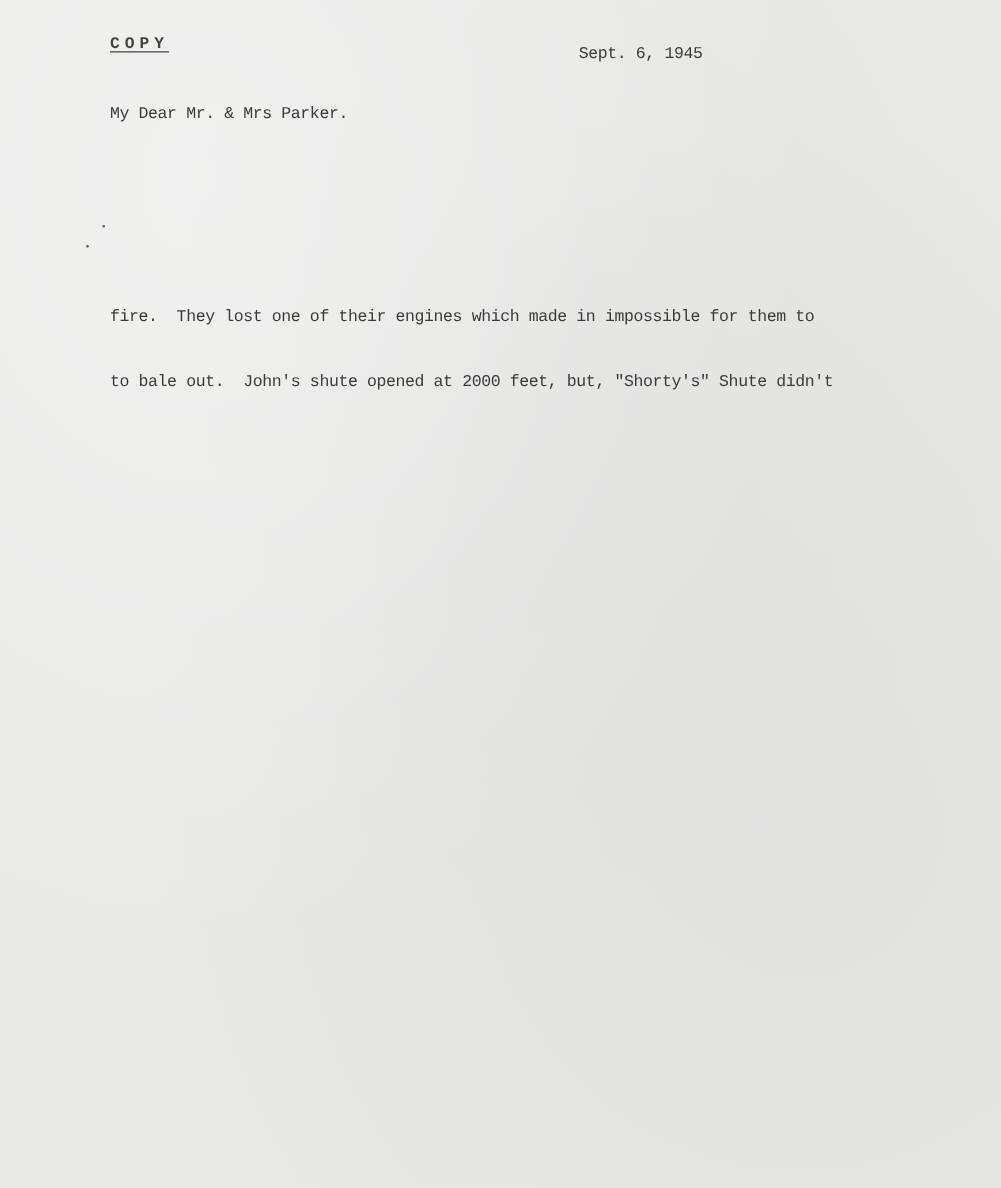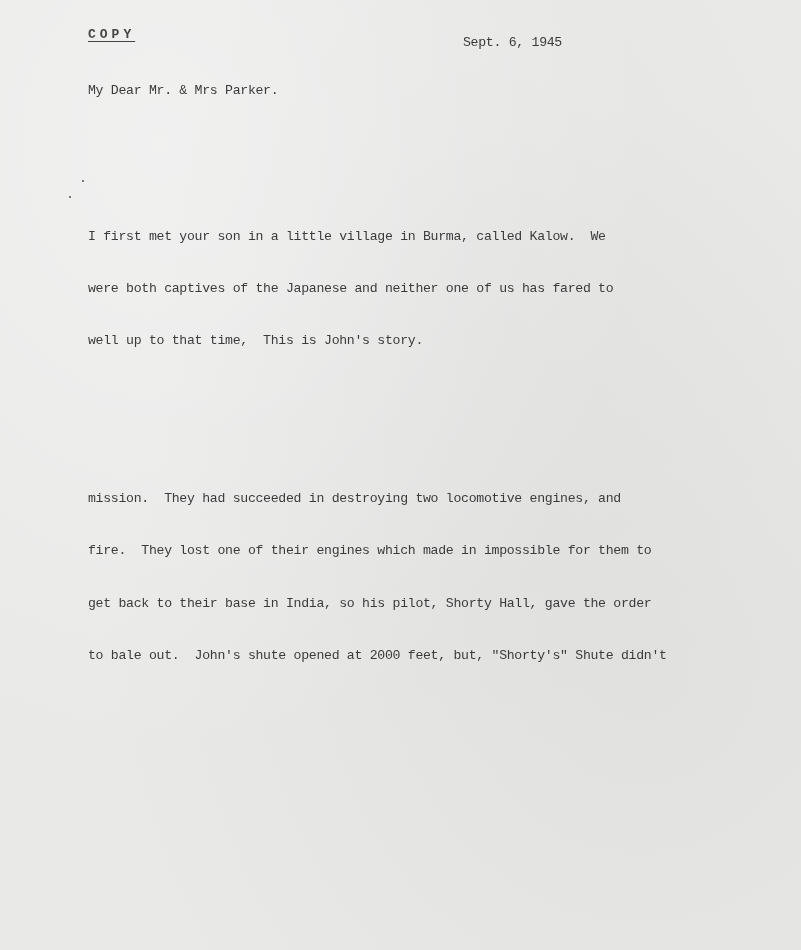--- a/index.html
+++ b/index.html
@@ -81,30 +81,23 @@
   <div class="typed date">Sept. 6, 1945</div>
 
   <div class="typed salutation">My Dear Mr. &amp; Mrs Parker.</div>
 
   <span class="margin-dot" style="left:82px; top:180px;"></span>
   <span class="margin-dot" style="left:69px; top:196px;"></span>
 
   <div class="body-block typed">
 
 
-    <div class="para">
-      <span class="line">I first met your son in a little village in Burma, called Kalow.  We</span>
-      <span class="line">were both captives of the Japanese and neither one of us has fared to</span>
-      <span class="line">well up to that time,  This is John's story.</span>
-    </div>
 
     <div class="para">
-      <span class="line">mission.  They had succeeded in destroying two locomotive engines, and</span>
       <span class="line">fire.  They lost one of their engines which made in impossible for them to</span>
-      <span class="line">get back to their base in India, so his pilot, Shorty Hall, gave the order</span>
       <span class="line">to bale out.  John's shute opened at 2000 feet, but, "Shorty's" Shute didn't</span>
       
       
       
       
     </div>
 
     
 
     

